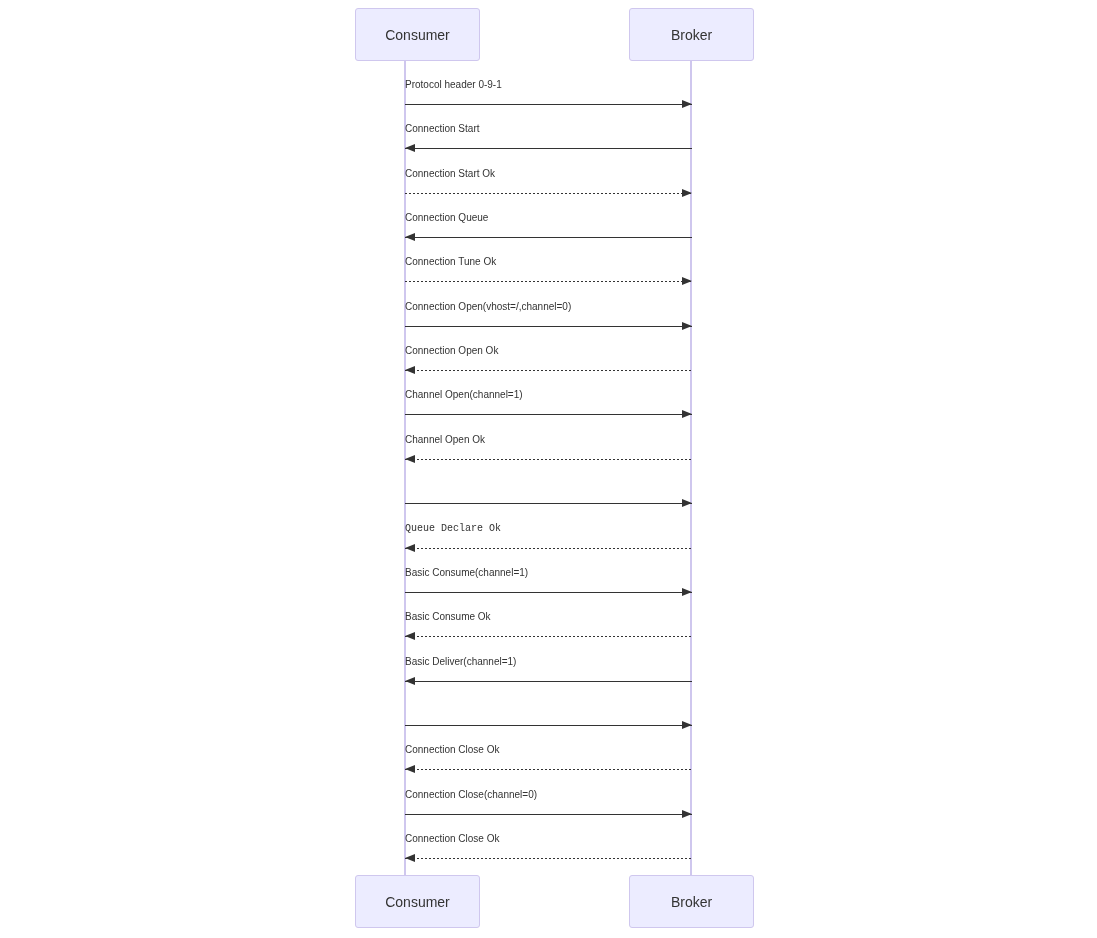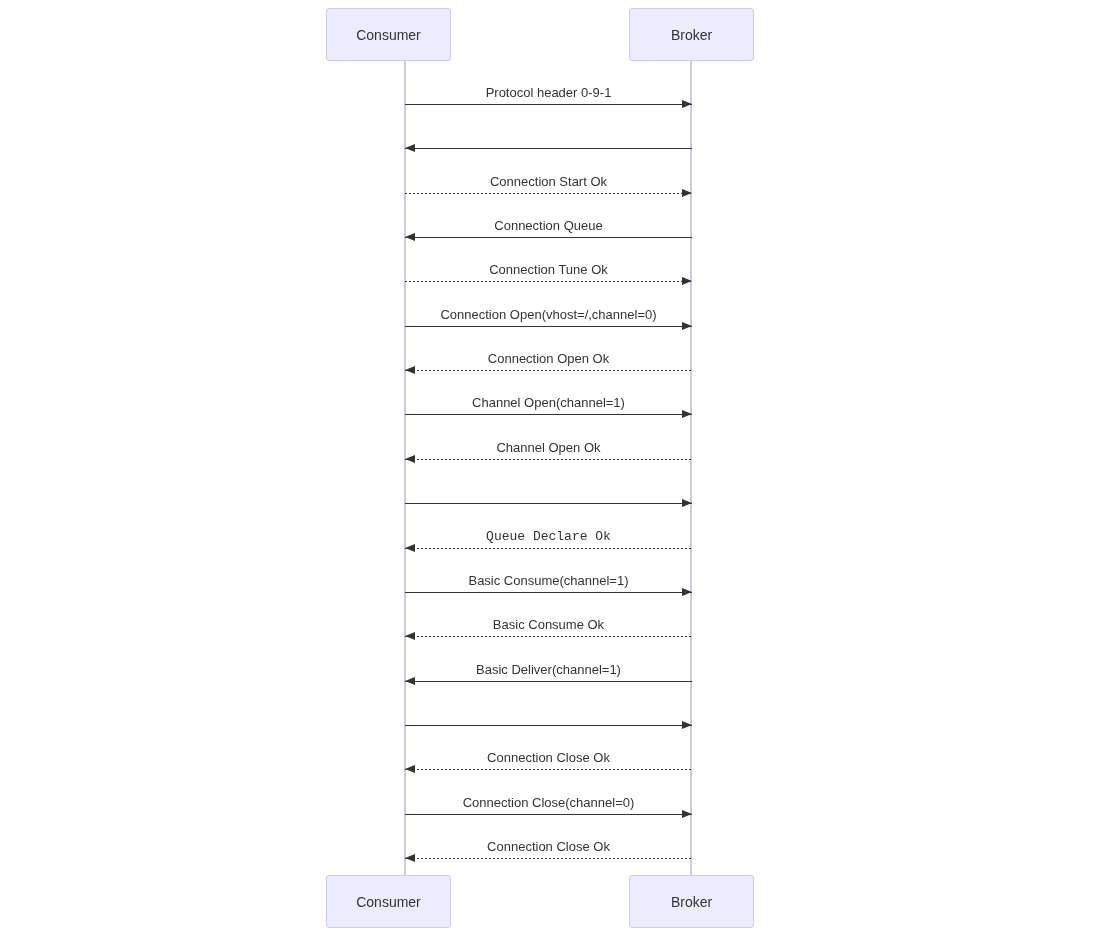--- a/index.html
+++ b/index.html
@@ -26,46 +26,45 @@
     height: 53px;
     background: var(--actor-fill);
     border: 1px solid var(--actor-border);
     border-radius: 3px;
     display: flex;
     align-items: center;
     justify-content: center;
     font-size: 14px;
     color: var(--text);
   }
-  .actor.consumer { left: 326px; }
+  .actor.consumer { left: 355px; }
   .actor.broker   { left: 629px; text-align: center; }
   .actor.top      { top: 8px; }
   .actor.bottom   { top: 875px; }
   .lifeline {
     position: absolute;
     top: 61px;
     height: 814px;
     width: 2px;
     background: var(--lifeline);
   }
   .lifeline.consumer { left: 404px; }
   .lifeline.broker   { left: 690px; }
   .msg {
     position: absolute;
     left: 405px;
     width: 287px;
     height: 40px;
   }
   .msg-label {
     position: absolute;
-    top: 8px;
+    top: 0;
     left: 0;
     right: 0;
-    text-align: center;
-    font-size: 13px;
+    font-size: 10px;
     line-height: 16px;
     color: var(--text);
     white-space: nowrap;
   }
   .msg-line {
     position: absolute;
     top: 27px;
     left: 0;
     right: 0;
     height: 1px;
@@ -101,20 +100,21 @@
   </div>
 
   <div id="messages">
       <div class="msg solid to-right" style="top: 77px;">
         <div class="msg-label">Protocol header 0-9-1</div>
         <div class="msg-line">
           <span class="arrowhead"></span>
         </div>
       </div>
       <div class="msg solid to-left" style="top: 121.35px;">
+        <div class="msg-label">Connection Start</div>
         <div class="msg-line">
           <span class="arrowhead"></span>
         </div>
       </div>
       <div class="msg dashed to-right" style="top: 165.7px;">
         <div class="msg-label">Connection Start Ok</div>
         <div class="msg-line">
           <span class="arrowhead"></span>
         </div>
       </div>

